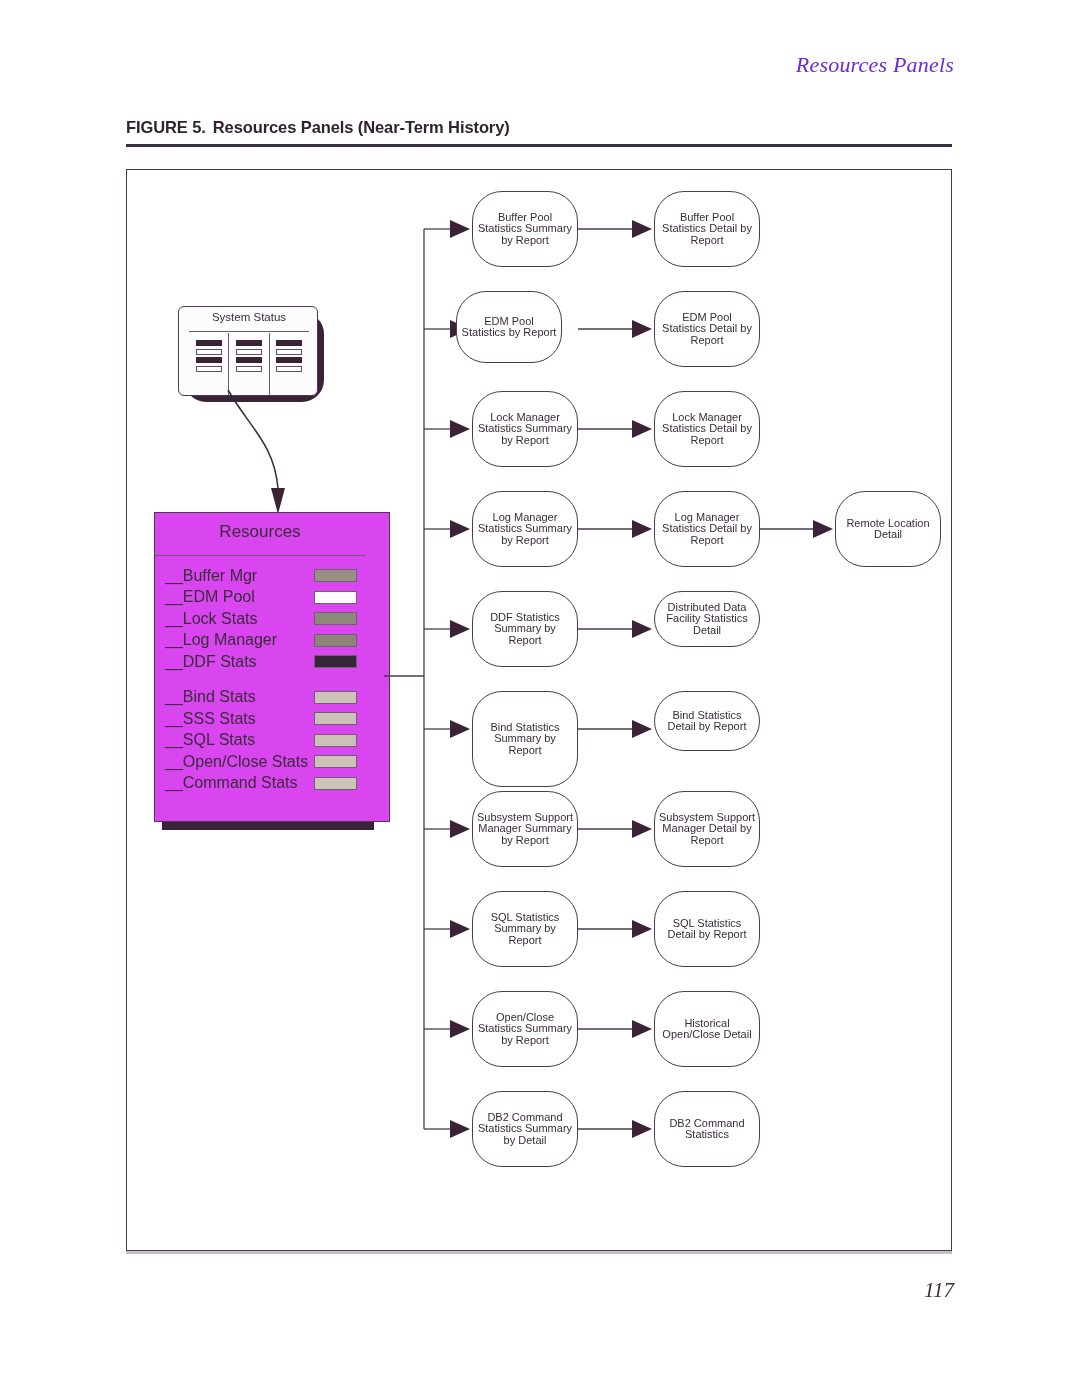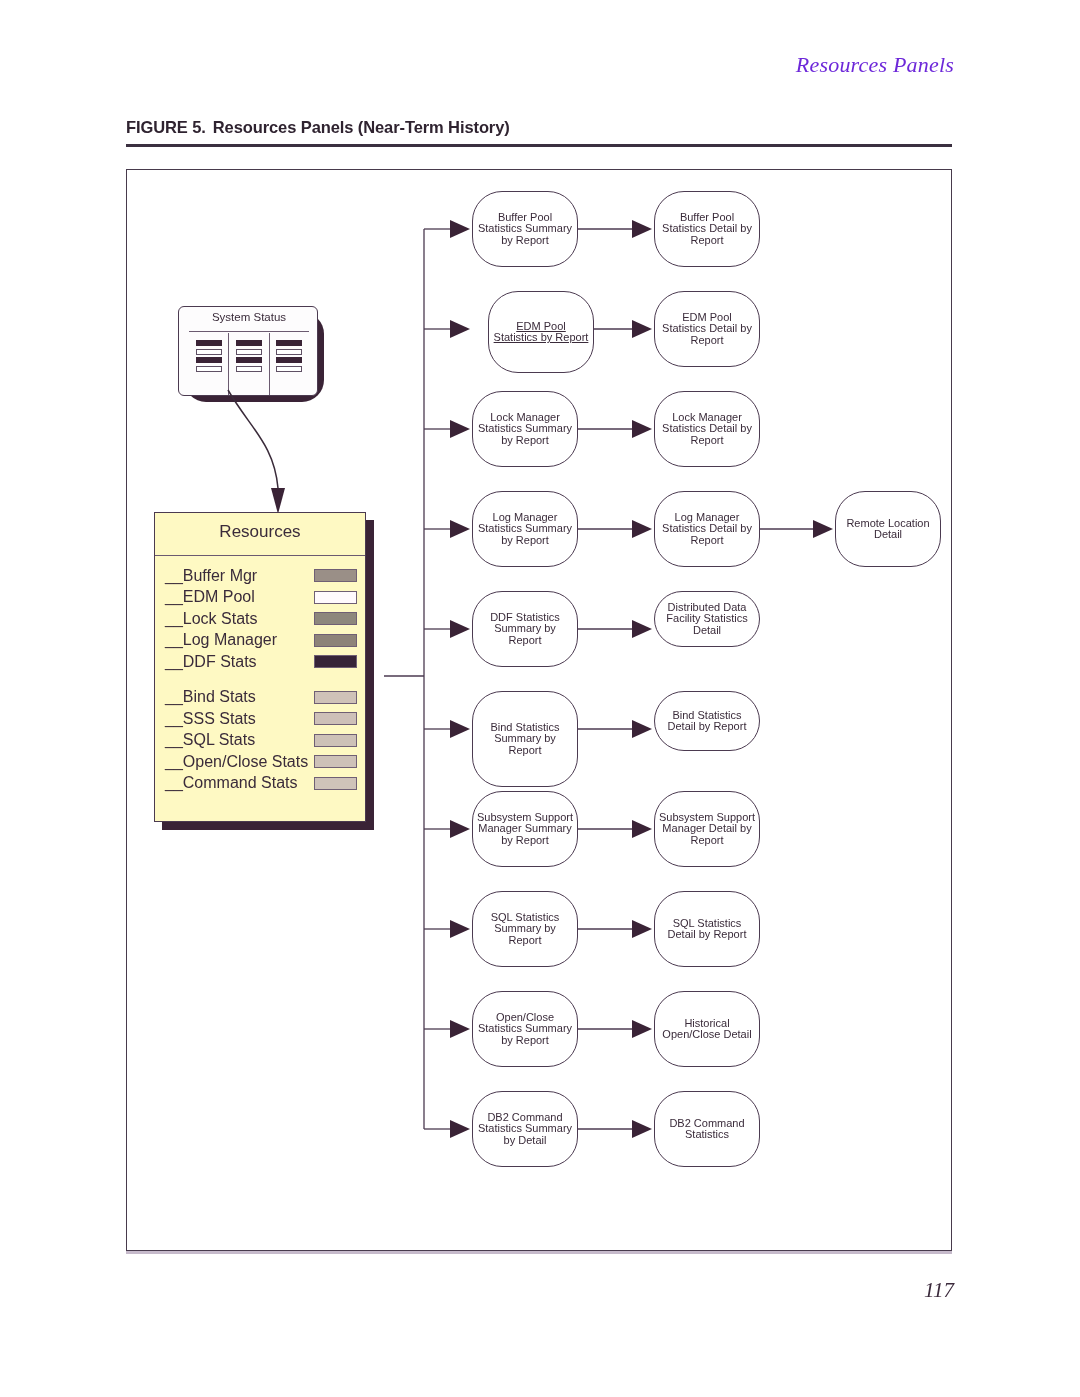--- a/index.html
+++ b/index.html
@@ -81,22 +81,22 @@
 
   
   #resources-panel{
     position:absolute;left:154px;top:512px;width:212px;height:310px;
   }
   #resources-panel .res-shadow{
     position:absolute;left:8px;top:8px;width:212px;height:310px;
     background:#3a2336;
   }
   #resources-panel .res-body{
-    position:absolute;left:0;top:0;width:212px;height:310px;
-    background:#fef9c3;border:1.4px solid #4b3a50;box-sizing:border-box;
+    position:absolute;left:0;top:0;width:236px;height:310px;
+    background:#d946ef;border:1.4px solid #4b3a50;box-sizing:border-box;
   }
   #resources-panel .res-title{
     position:absolute;left:0;top:9px;width:210px;text-align:center;
     font-size:17px;color:#3a2b3a;
   }
   #resources-panel .res-divider{
     position:absolute;left:0;top:42px;width:210px;height:1.4px;
     background:#6b5a70;
   }
   #resources-panel .res-list{
@@ -269,21 +269,21 @@
       <line x1="440" y1="960" x2="494" y2="960" stroke="#4b3a50" stroke-width="1.3"></line>
       <polygon points="494,951 514,960 494,969" fill="#3a2336"></polygon>
     </svg>
   <div id="flow-nodes">
       <div class="node" style="left: 334px; top: 22px; width: 106px; height: 76px;">
         <div class="node-text">Buffer Pool Statistics Summary by Report</div>
       </div>
       <div class="node" style="left: 516px; top: 22px; width: 106px; height: 76px;">
         <div class="node-text">Buffer Pool Statistics Detail by Report</div>
       </div>
-      <div class="node" style="left: 350px; top: 122px; width: 106px; height: 82px; text-decoration: underline;">
+      <div class="node" style="left: 318px; top: 122px; width: 106px; height: 72px;">
         <div class="node-text">EDM Pool Statistics by Report</div>
       </div>
       <div class="node" style="left: 516px; top: 122px; width: 106px; height: 76px;">
         <div class="node-text">EDM Pool Statistics Detail by Report</div>
       </div>
       <div class="node" style="left: 334px; top: 222px; width: 106px; height: 76px;">
         <div class="node-text">Lock Manager Statistics Summary by Report</div>
       </div>
       <div class="node" style="left: 516px; top: 222px; width: 106px; height: 76px; text-align: center;">
         <div class="node-text">Lock Manager Statistics Detail by Report</div>

